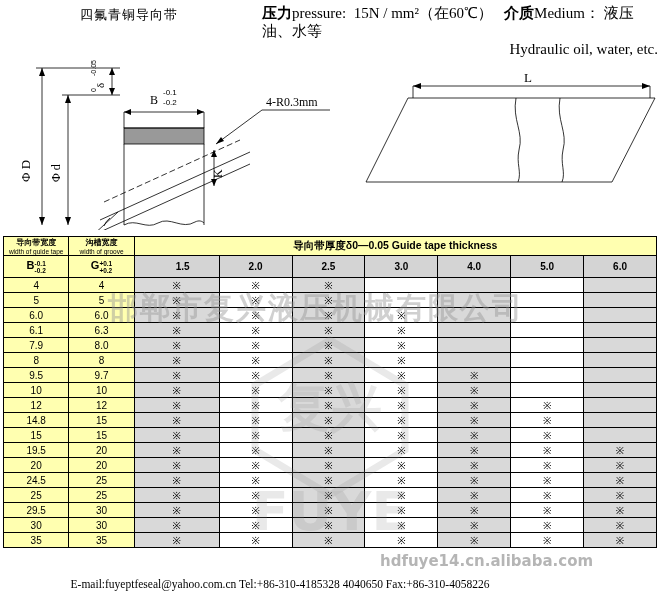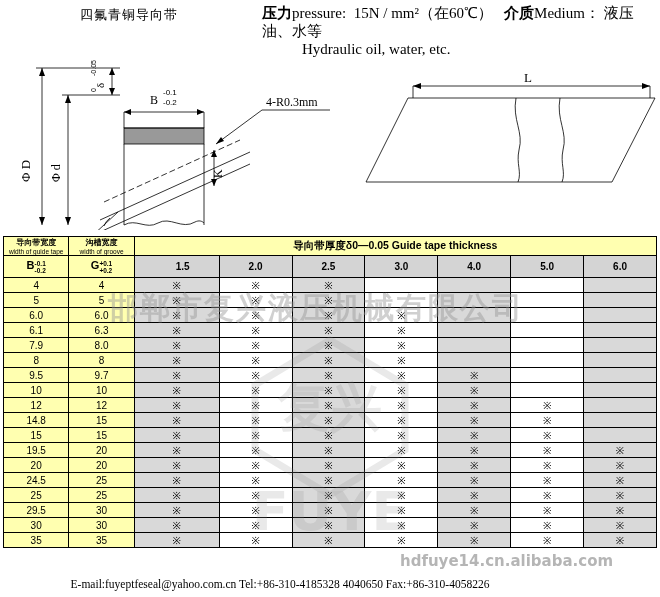--- a/index.html
+++ b/index.html
@@ -18,21 +18,21 @@
     position:absolute;left:80px;top:6px;
     font-size:13px;font-family:"DejaVu Sans", sans-serif;
     letter-spacing:1px;
   }
   .hdr-right{
     position:absolute;left:262px;top:4px;width:396px;
     font-size:15px;line-height:18px;
   }
   .hdr-right .lbl{font-weight:bold;font-family:"DejaVu Sans",sans-serif;}
   .hdr-right .eng{font-family:"Liberation Serif",serif;}
-  .hdr-right .row2{text-align:left;padding-left:40px;}
+  .hdr-right .row2{text-align:right;padding-left:40px;}
 
   
   .draw{position:absolute;left:0;top:40px;width:660px;height:190px;}
   svg{display:block;}
 
   
   .tbl-wrap{position:absolute;left:3px;top:236px;width:654px;}
   table{border-collapse:collapse;width:654px;font-size:10px;font-family:"Liberation Sans", sans-serif;}
   td,th{border:1px solid #000;text-align:center;vertical-align:middle;padding:0;}
   .hdr-yellow{background:#ffffb0;font-weight:bold;}
@@ -54,21 +54,21 @@
     font-size:30px;font-weight:bold;
     color:rgba(150,150,150,0.45);
     letter-spacing:2px;
     pointer-events:none;
   }
   .wm-logo{
     position:absolute;left:205px;top:330px;width:250px;height:230px;
     pointer-events:none;opacity:0.35;text-align:center;
   }
   .wm-site{
-    position:absolute;left:400px;top:552px;
+    position:absolute;left:380px;top:552px;
     font-family:"DejaVu Sans", sans-serif;font-size:15px;font-weight:bold;
     color:rgba(120,120,120,0.55);
     pointer-events:none;
     text-align:right;
   }
 
   
   .footer{
     position:absolute;left:0;top:578px;width:560px;text-align:center;
     font-size:11.5px;font-family:"Liberation Serif", serif;

